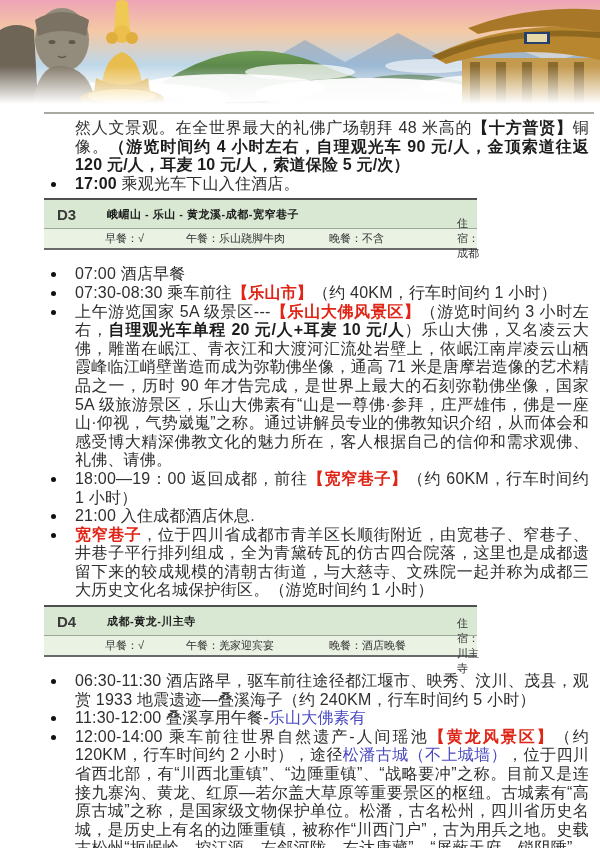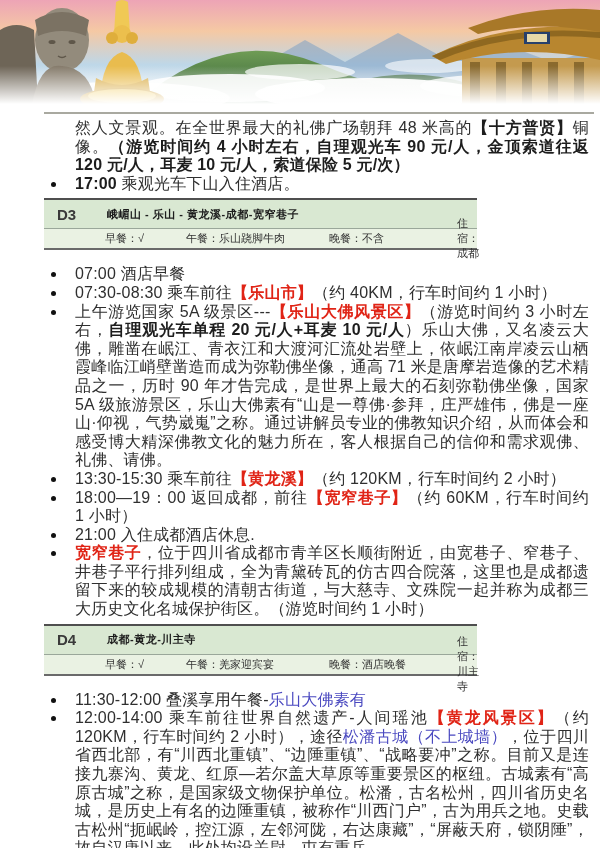--- a/index.html
+++ b/index.html
@@ -155,39 +155,39 @@
         <span class="m1">早餐：√</span>
         <span class="m2">午餐：乐山跷脚牛肉</span>
         <span class="m3">晚餐：不含</span>
         <span class="m4">住宿：成都</span>
       </div>
     </div>
     <div class="list">
         <div class="li"><span>07:00 酒店早餐</span></div>
         <div class="li"><span>07:30-08:30 乘车前往</span><span class="r-red">【乐山市】</span><span>（约 40KM，行车时间约 1 小时）</span></div>
         <div class="li"><span>上午游览国家 5A 级景区---</span><span class="r-red">【乐山大佛风景区】</span><span>（游览时间约 3 小时左右，</span><span class="r-b">自理观光车单程 20 元/人+耳麦 10 元/人</span><span>）乐山大佛，又名凌云大佛，雕凿在岷江、青衣江和大渡河汇流处岩壁上，依岷江南岸凌云山栖霞峰临江峭壁凿造而成为弥勒佛坐像，通高 71 米是唐摩岩造像的艺术精品之一，历时 90 年才告完成，是世界上最大的石刻弥勒佛坐像，国家 5A 级旅游景区，乐山大佛素有“山是一尊佛·参拜，庄严雄伟，佛是一座山·仰视，气势崴嵬”之称。通过讲解员专业的佛教知识介绍，从而体会和感受博大精深佛教文化的魅力所在，客人根据自己的信仰和需求观佛、礼佛、请佛。</span></div>
-        <div class="li"><span>13:30-15:30 乘车前往</span><span class="r-red">【黄龙溪】</span><span>（约 120KM，行车时间约 2 小时）</span></div>
         <div class="li"><span>18:00—19：00 返回成都，前往</span><span class="r-red">【宽窄巷子】</span><span>（约 60KM，行车时间约 1 小时）</span></div>
         <div class="li"><span>21:00 入住成都酒店休息.</span></div>
         <div class="li"><span class="r-red">宽窄巷子</span><span>，位于四川省成都市青羊区长顺街附近，由宽巷子、窄巷子、井巷子平行排列组成，全为青黛砖瓦的仿古四合院落，这里也是成都遗留下来的较成规模的清朝古街道，与大慈寺、文殊院一起并称为成都三大历史文化名城保护街区。（游览时间约 1 小时）</span></div>
       </div>
   </section>
 
   <section>
     <div class="daybar">
       <div class="row1">
         <span class="code">D4</span>
         <span class="title">成都-黄龙-川主寺</span>
       </div>
       <div class="row2">
         <span class="m1">早餐：√</span>
         <span class="m2">午餐：羌家迎宾宴</span>
         <span class="m3">晚餐：酒店晚餐</span>
         <span class="m4">住宿：川主寺</span>
       </div>
     </div>
     <div class="list">
+        <div class="li"><span>06:30-11:30 酒店路早，驱车前往途径都江堰市、映秀、汶川、茂县，观赏 1933 地震遗迹—叠溪海子（约 240KM，行车时间约 5 小时）</span></div>
         <div class="li"><span>11:30-12:00 叠溪享用午餐-</span><span class="r-blue">乐山大佛素有</span></div>
         <div class="li"><span>12:00-14:00 乘车前往世界自然遗产-人间瑶池</span><span class="r-red">【黄龙风景区】</span><span>（约 120KM，行车时间约 2 小时），途径</span><span class="r-blue">松潘古城（不上城墙）</span><span>，位于四川省西北部，有“川西北重镇”、“边陲重镇”、“战略要冲”之称。目前又是连接九寨沟、黄龙、红原—若尔盖大草原等重要景区的枢纽。古城素有“高原古城”之称，是国家级文物保护单位。松潘，古名松州，四川省历史名城，是历史上有名的边陲重镇，被称作“川西门户”，古为用兵之地。史载古松州“扼岷岭，控江源，左邻河陇，右达康藏”，“屏蔽天府，锁阴陲”，故自汉唐以来，此处均设关尉，屯有重兵。</span></div>
       </div>
   </section>
 
 </div>
 
 </body></html>

